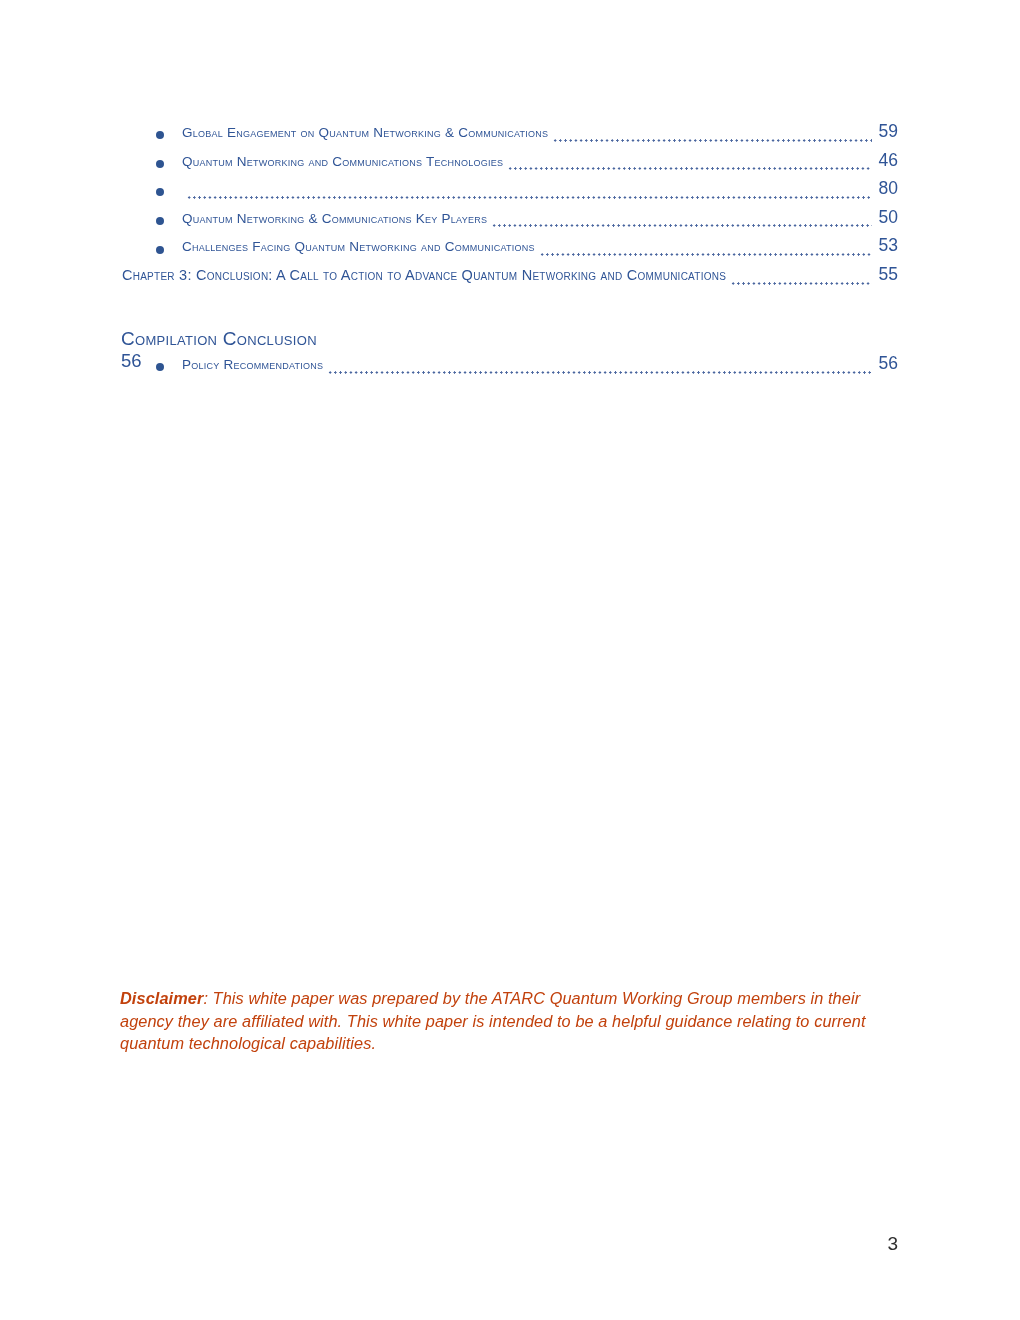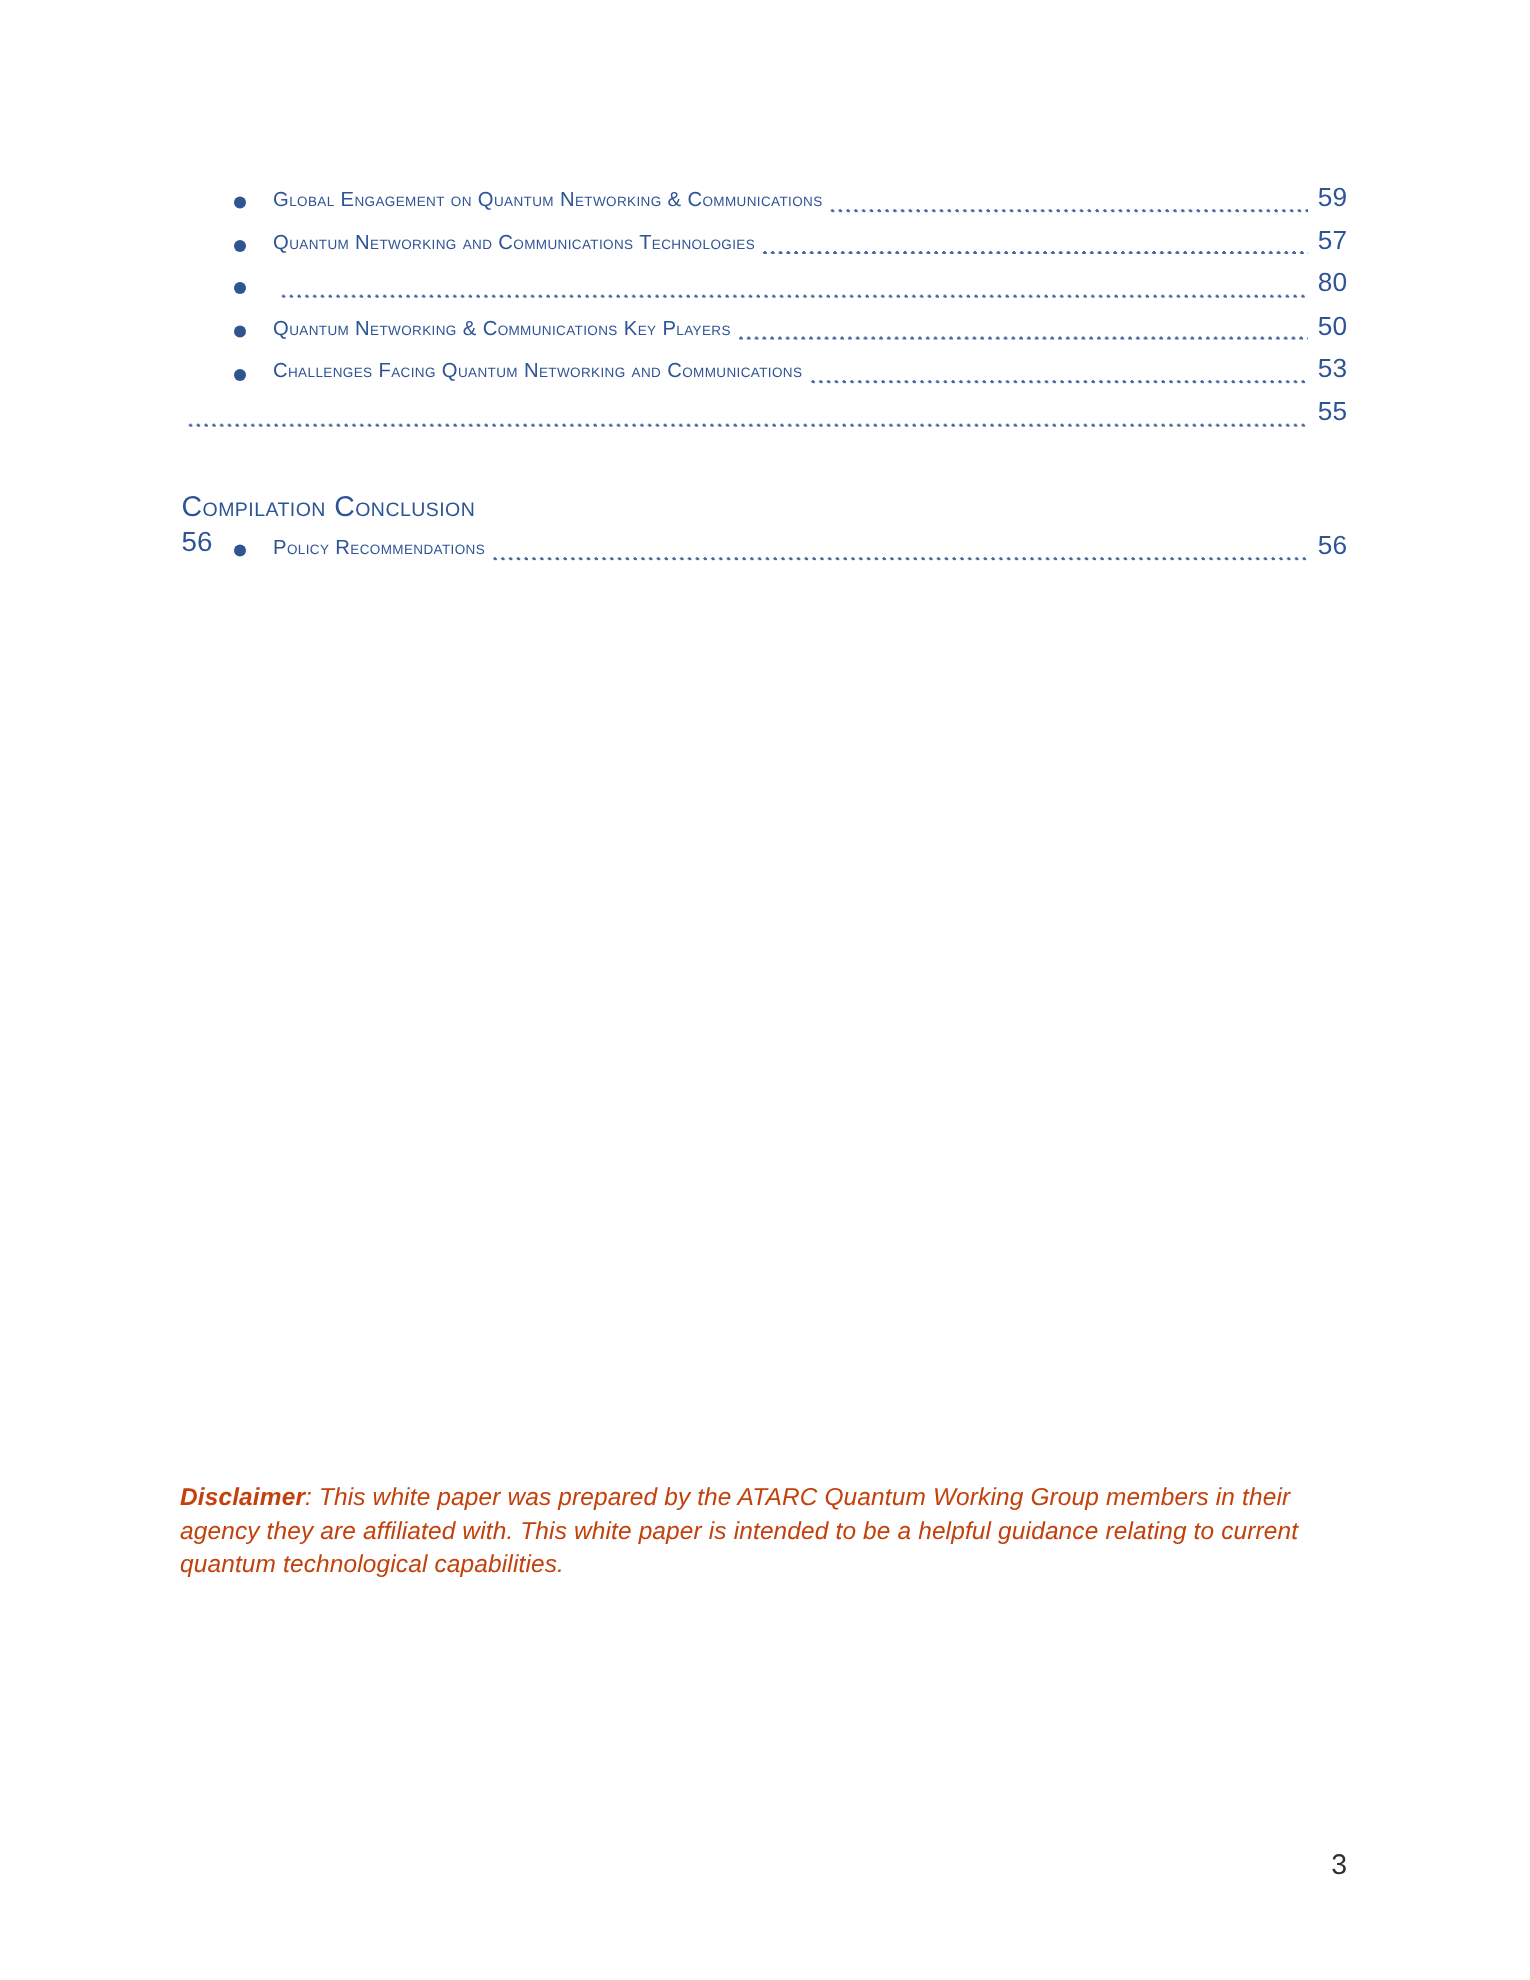--- a/index.html
+++ b/index.html
@@ -78,21 +78,21 @@
       <span class="bullet"></span>
       <span class="sc">Global Engagement on Quantum Networking &amp; Communications</span>
       <span class="leader"></span>
       <span class="pnum">59</span>
     </div>
 
     <div class="trow">
       <span class="bullet"></span>
       <span class="sc">Quantum Networking and Communications Technologies</span>
       <span class="leader"></span>
-      <span class="pnum">57</span>
+      <span class="pnum">46</span>
     </div>
 
     <div class="trow">
       <span class="bullet"></span>
       <span class="leader"></span>
       <span class="pnum">80</span>
     </div>
 
     <div class="trow">
       <span class="bullet"></span>
@@ -102,20 +102,21 @@
     </div>
 
     <div class="trow">
       <span class="bullet"></span>
       <span class="sc">Challenges Facing Quantum Networking and Communications</span>
       <span class="leader"></span>
       <span class="pnum">53</span>
     </div>
 
     <div class="trow">
+      <span class="sc chapter-label">Chapter 3: Conclusion: A Call to Action to Advance Quantum Networking and Communications</span>
       <span class="leader"></span>
       <span class="pnum">55</span>
     </div>
 
   </div>
 
   <div class="toc-block trow comp-row">
     <span class="sc comp-label">Compilation Conclusion</span>
     <span class="leader"></span>
     <span class="pnum">56</span>

